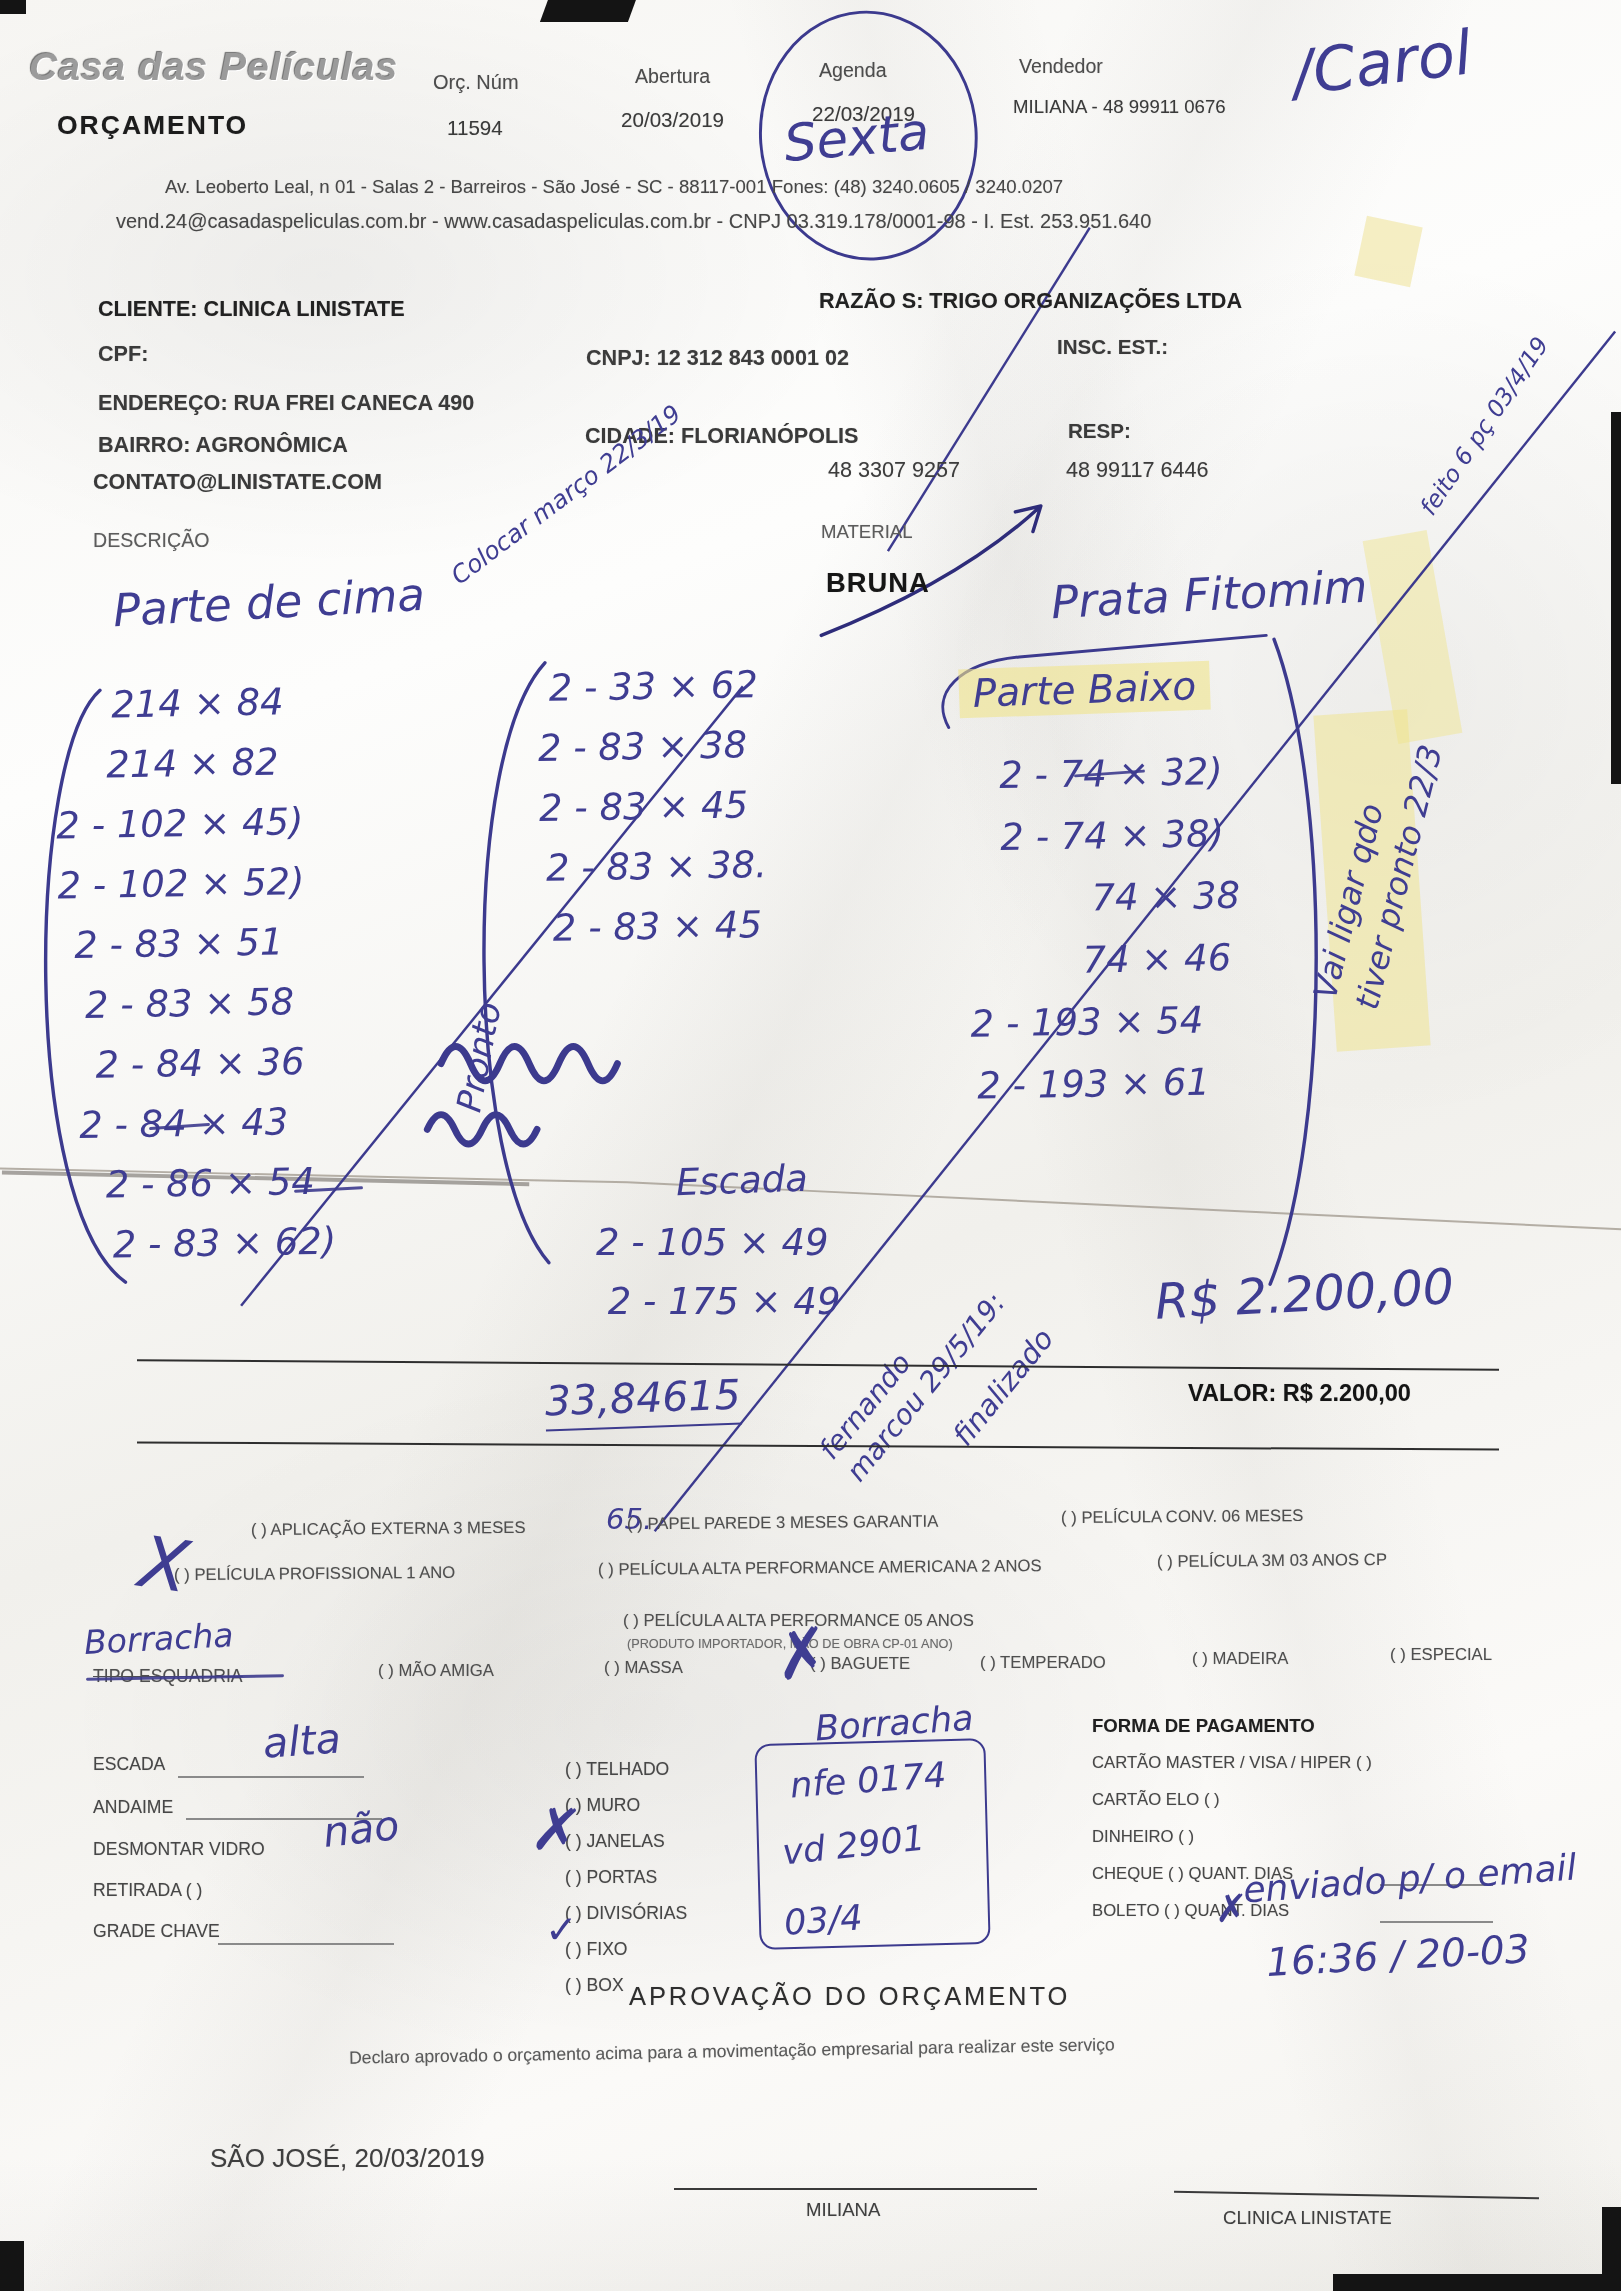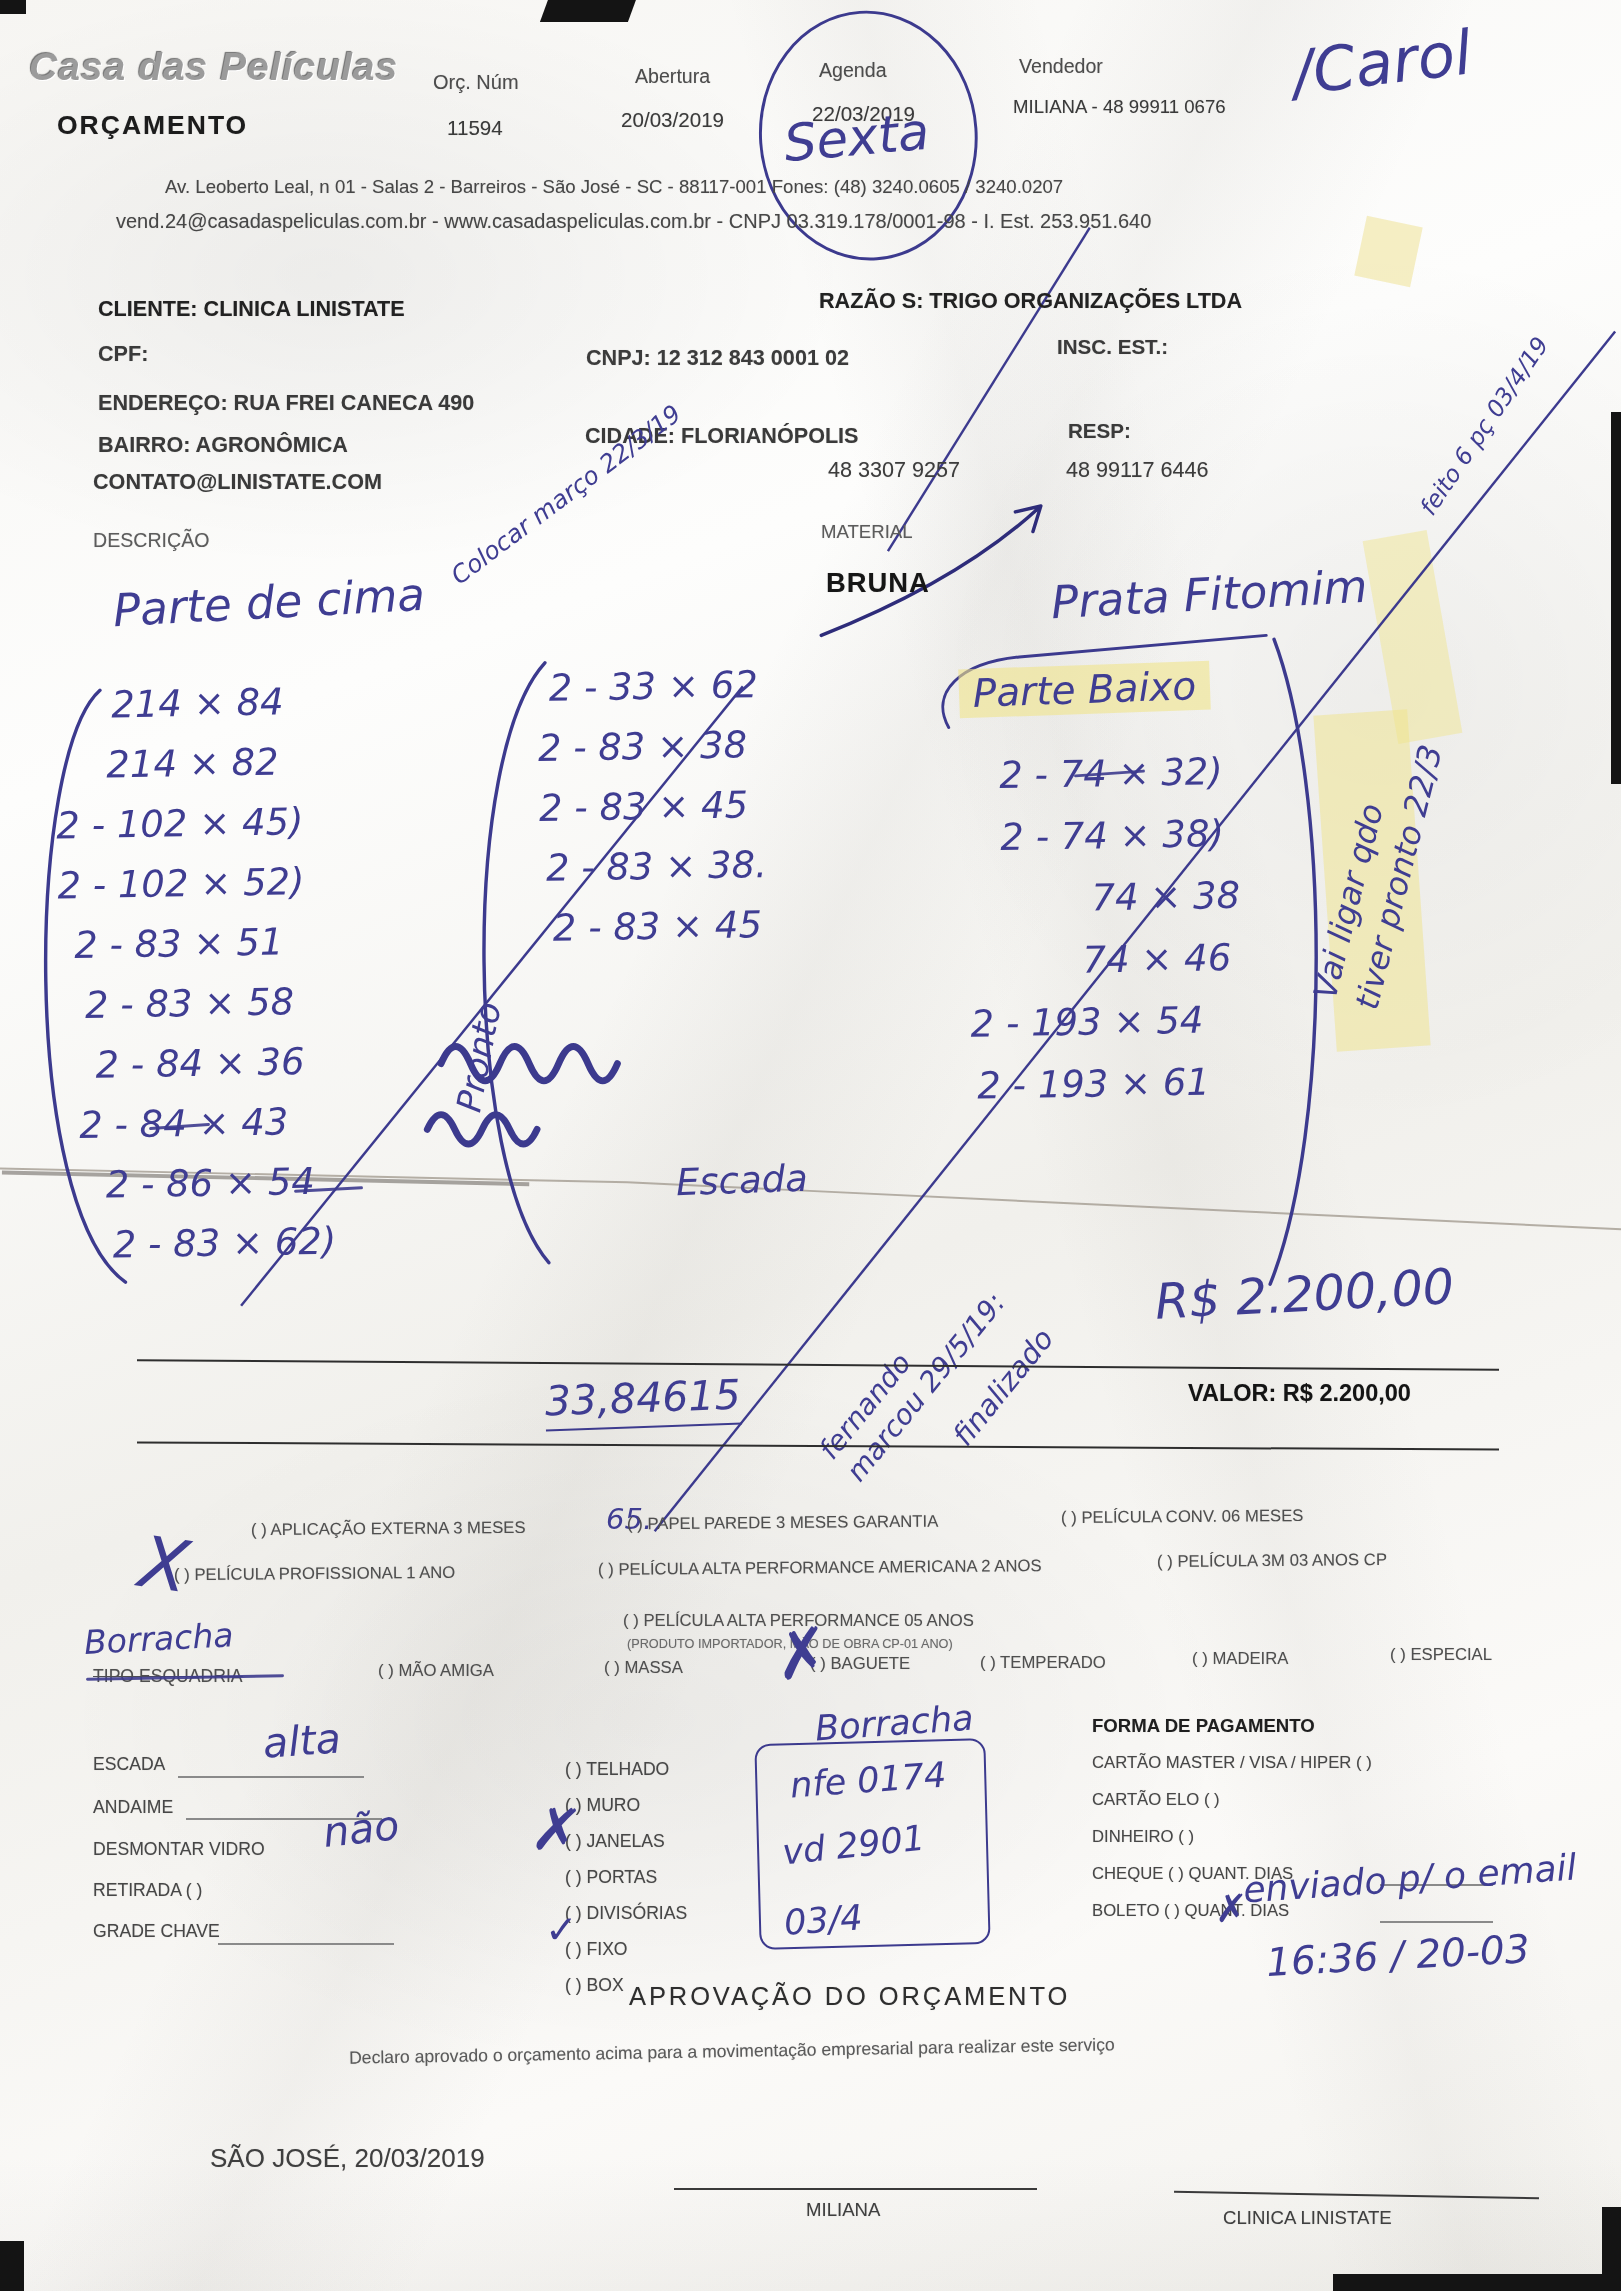--- a/index.html
+++ b/index.html
@@ -106,20 +106,24 @@
   <div class="pen-line" style="left:294px;top:1188px;width:69px;transform:rotate(-3deg);"></div>
 
   <div class="abs" style="left:539px;top:657px;transform:rotate(-1deg);">
     <div class="hw" style="font-size:37px;line-height:60px;margin-left:11.8px;">2 - 33 × 62</div>
     <div class="hw" style="font-size:37px;line-height:60px;margin-left:0;">2 - 83 × 38</div>
     <div class="hw" style="font-size:37px;line-height:60px;margin-left:0;">2 - 83 × 45</div>
     <div class="hw" style="font-size:37px;line-height:60px;margin-left:5.9px;">2 - 83 × 38.</div>
     <div class="hw" style="font-size:37px;line-height:60px;margin-left:11.8px;">2 - 83 × 45</div>
   </div>
   <div class="abs hw" style="left:676px;top:1159px;font-size:37px;transform:rotate(-2deg);">Escada</div>
+  <div class="abs" style="left:596px;top:1213px;">
+    <div class="hw" style="font-size:37px;line-height:59px;margin-left:0;">2 - 105 × 49</div>
+    <div class="hw" style="font-size:37px;line-height:59px;margin-left:11.8px;">2 - 175 × 49</div>
+  </div>
   <div class="abs hw" style="left:423px;top:1037px;font-size:34px;transform:rotate(-79deg);">Pronto</div>
 
   <div class="abs" style="left:1002px;top:743px;transform:rotate(-1deg);">
     <div class="hw" style="font-size:37px;line-height:62px;margin-left:0;">2 - 74 × 32)</div>
     <div class="hw" style="font-size:37px;line-height:62px;margin-left:0;">2 - 74 × 38)</div>
     <div class="hw" style="font-size:37px;line-height:62px;margin-left:90px;">74 × 38</div>
     <div class="hw" style="font-size:37px;line-height:62px;margin-left:80px;">74 × 46</div>
     <div class="hw" style="font-size:37px;line-height:62px;margin-left:-33px;">2 -  193 × 54</div>
     <div class="hw" style="font-size:37px;line-height:62px;margin-left:-27.4px;">2 -  193 × 61</div>
   </div>

